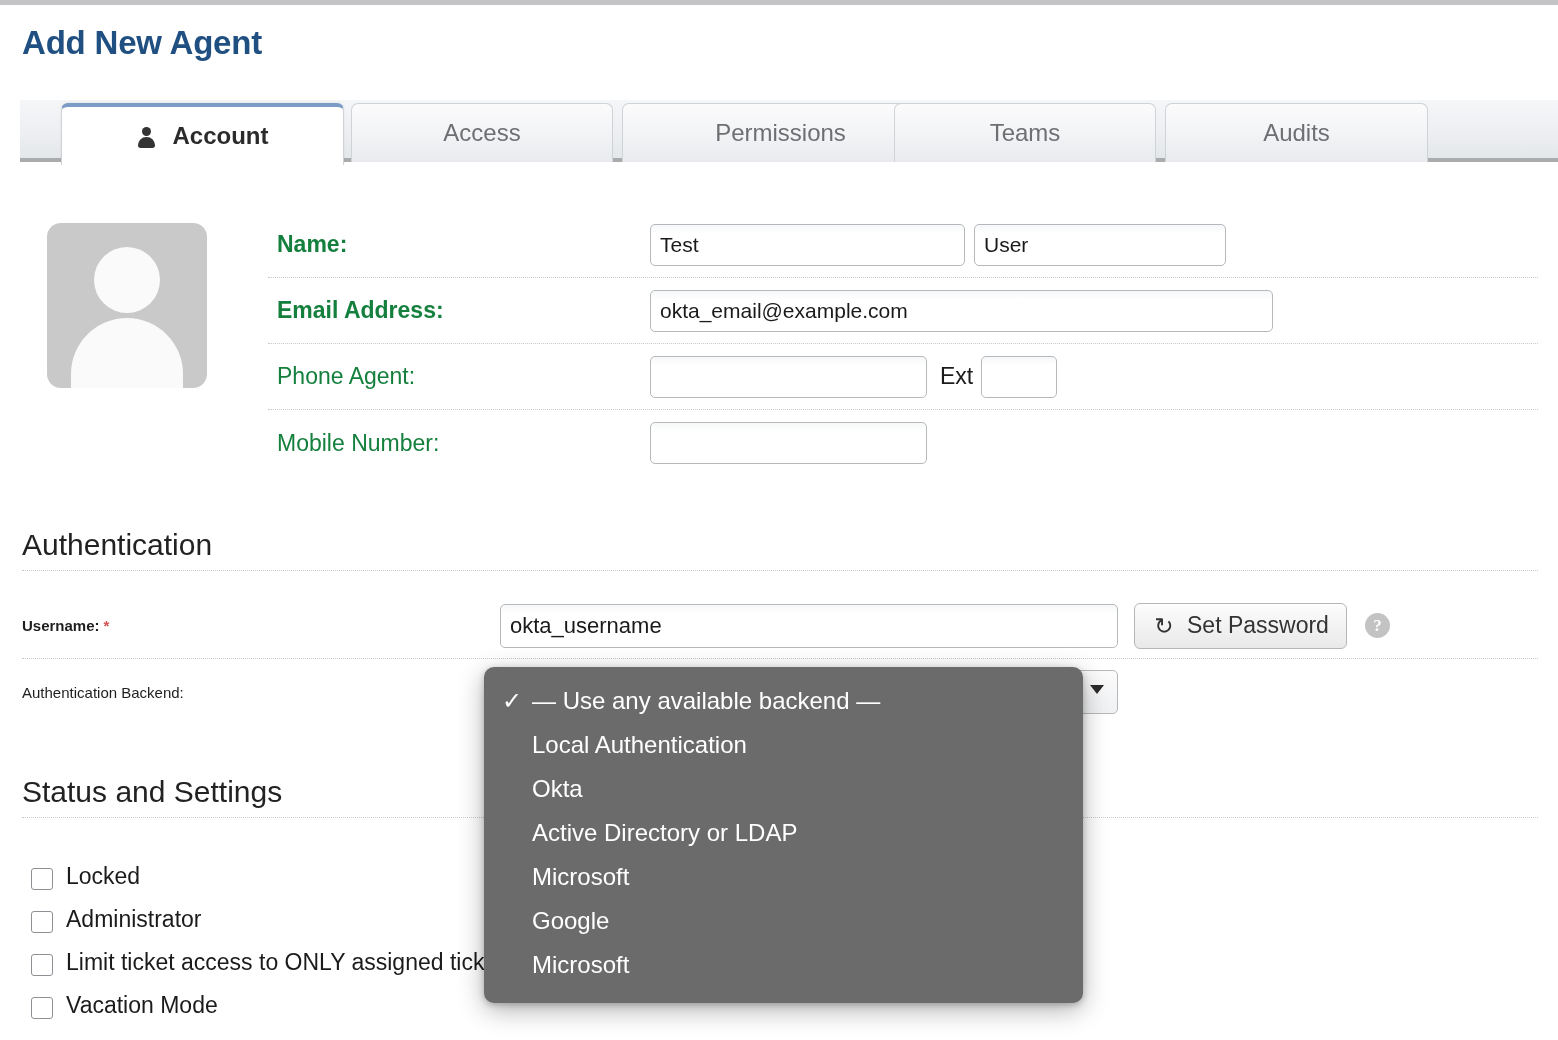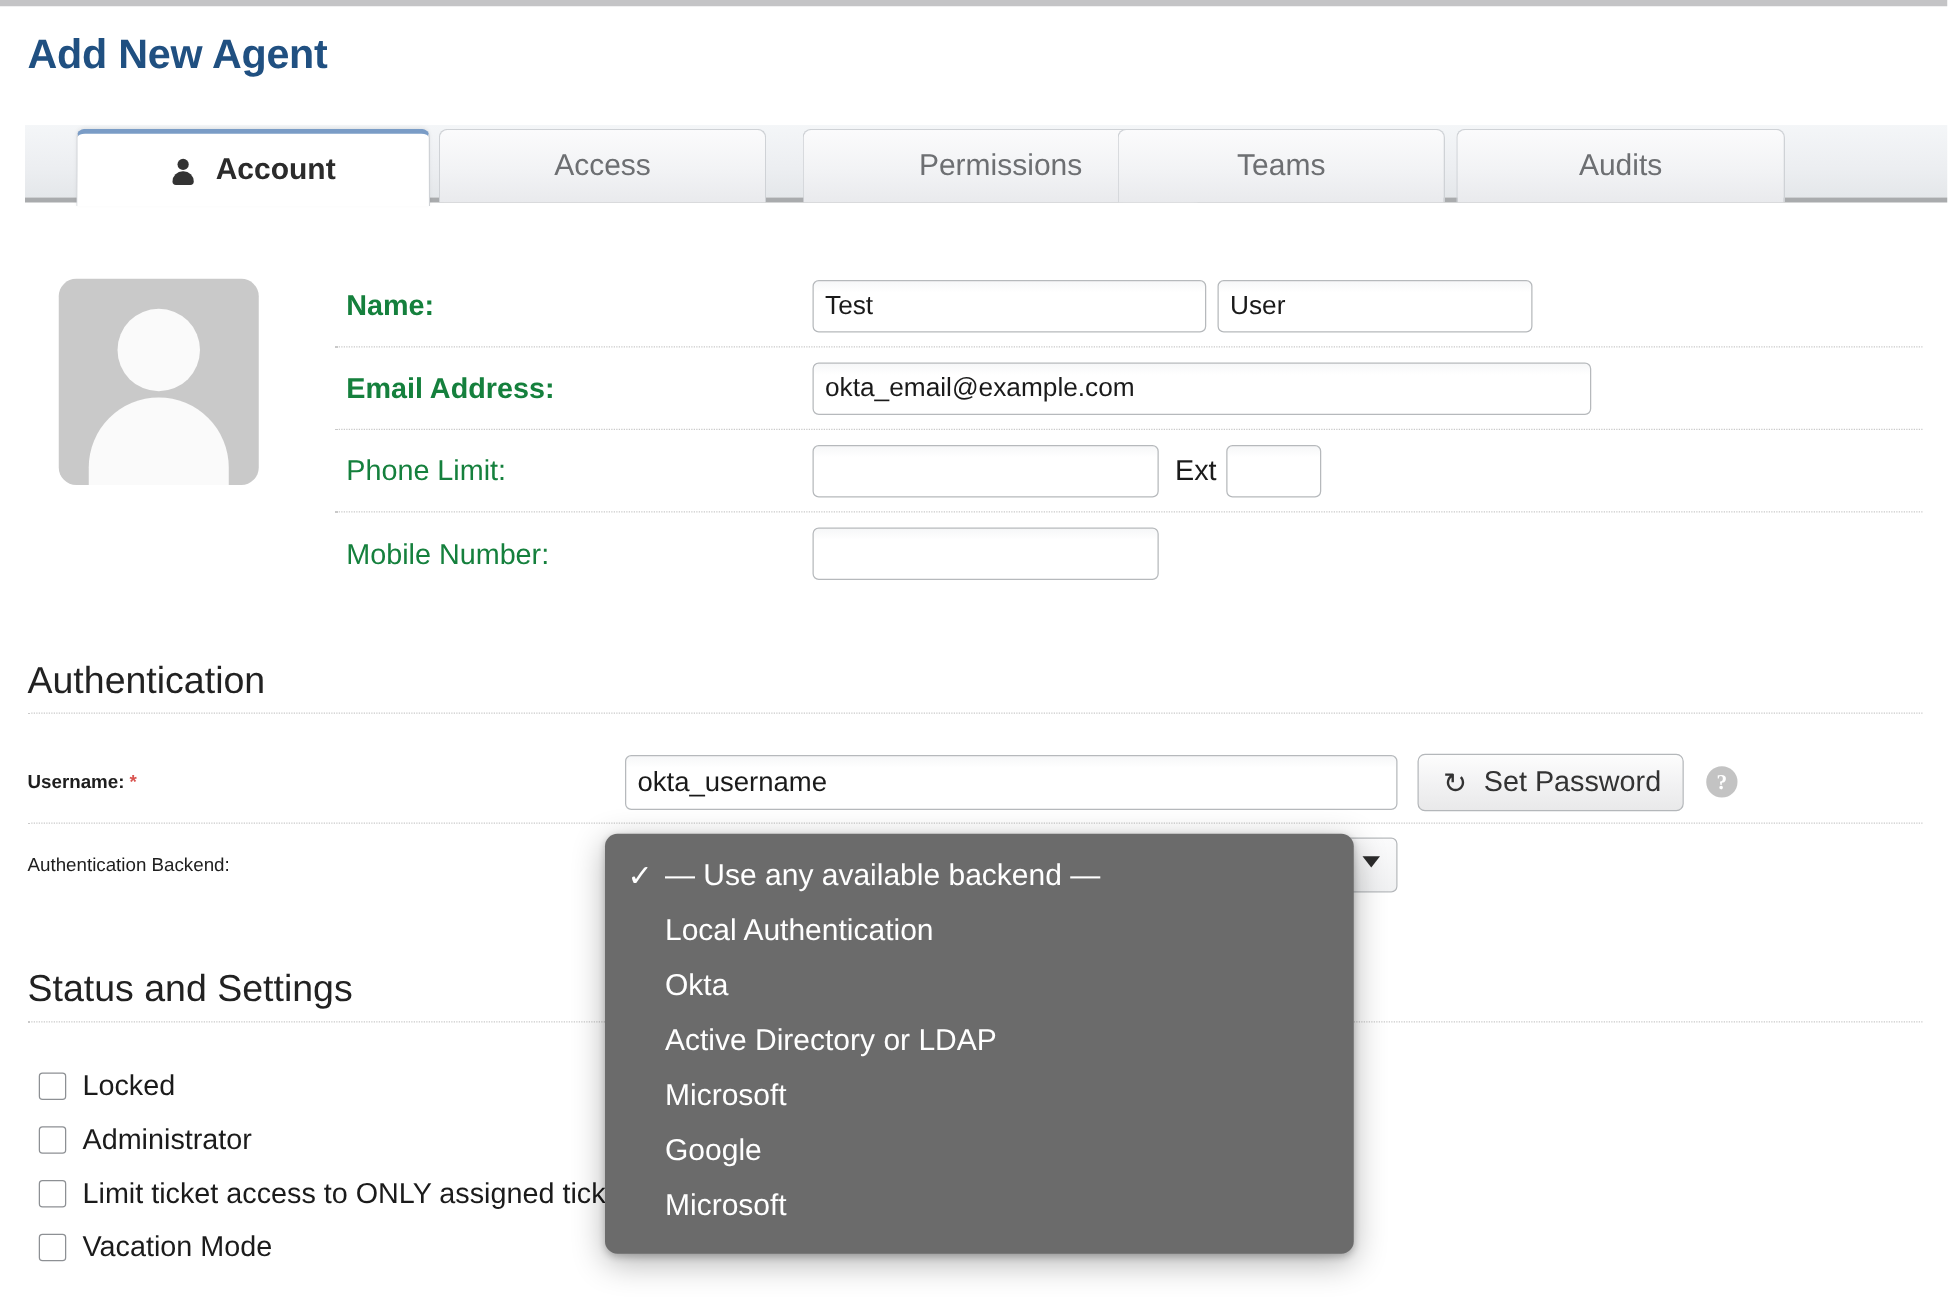--- a/index.html
+++ b/index.html
@@ -243,21 +243,21 @@
     border-top: 9px solid #2b2b2b;
   }
 
   
   .checks {
     position: absolute;
     left: 31px; top: 847px;
     width: 900px;
   }
   .crow {
-    display: flex; align-items: center;
+    display: flex; align-items: flex-end;
     height: 43px;
     gap: 13px;
   }
   .cbox {
     width: 22px; height: 22px;
     border: 1px solid #8d9094;
     border-radius: 3px;
     background: #ffffff;
     flex: none;
     cursor: pointer;
@@ -310,21 +310,21 @@
       <span class="tab-inner">
         <span class="person-glyph"></span>
         <span>Account</span>
       </span>
     </div>
 
     <div class="tab" style="left:331px;width:262px;">
       <span>Access</span>
     </div>
 
-    <div class="tab" style="left:602px;width:317px;margin-left:20px;">
+    <div class="tab" style="left:602px;width:317px;">
       <span>Permissions</span>
     </div>
 
     <div class="tab" style="left:874px;width:262px;">
       <span>Teams</span>
     </div>
 
     <div class="tab" style="left:1145px;width:263px;">
       <span>Audits</span>
     </div>
@@ -342,21 +342,21 @@
       <input class="inp first" type="text" value="Test" style="">
       <input class="inp last" type="text" value="User" style="">
     </div>
 
     <div class="frow">
       <div class="flabel bold">Email Address:</div>
       <input class="inp email" type="text" value="okta_email@example.com" style="">
     </div>
 
     <div class="frow">
-      <div class="flabel">Phone Limit:</div>
+      <div class="flabel">Phone Agent:</div>
       <input class="inp phone" type="text" value="" style="">
       <span class="ext-lbl">Ext</span>
       <input class="inp ext" type="text" value="" style="">
     </div>
 
     <div class="frow" style="border-bottom:none;">
       <div class="flabel">Mobile Number:</div>
       <input class="inp mobile" type="text" value="" style="">
     </div>
 

